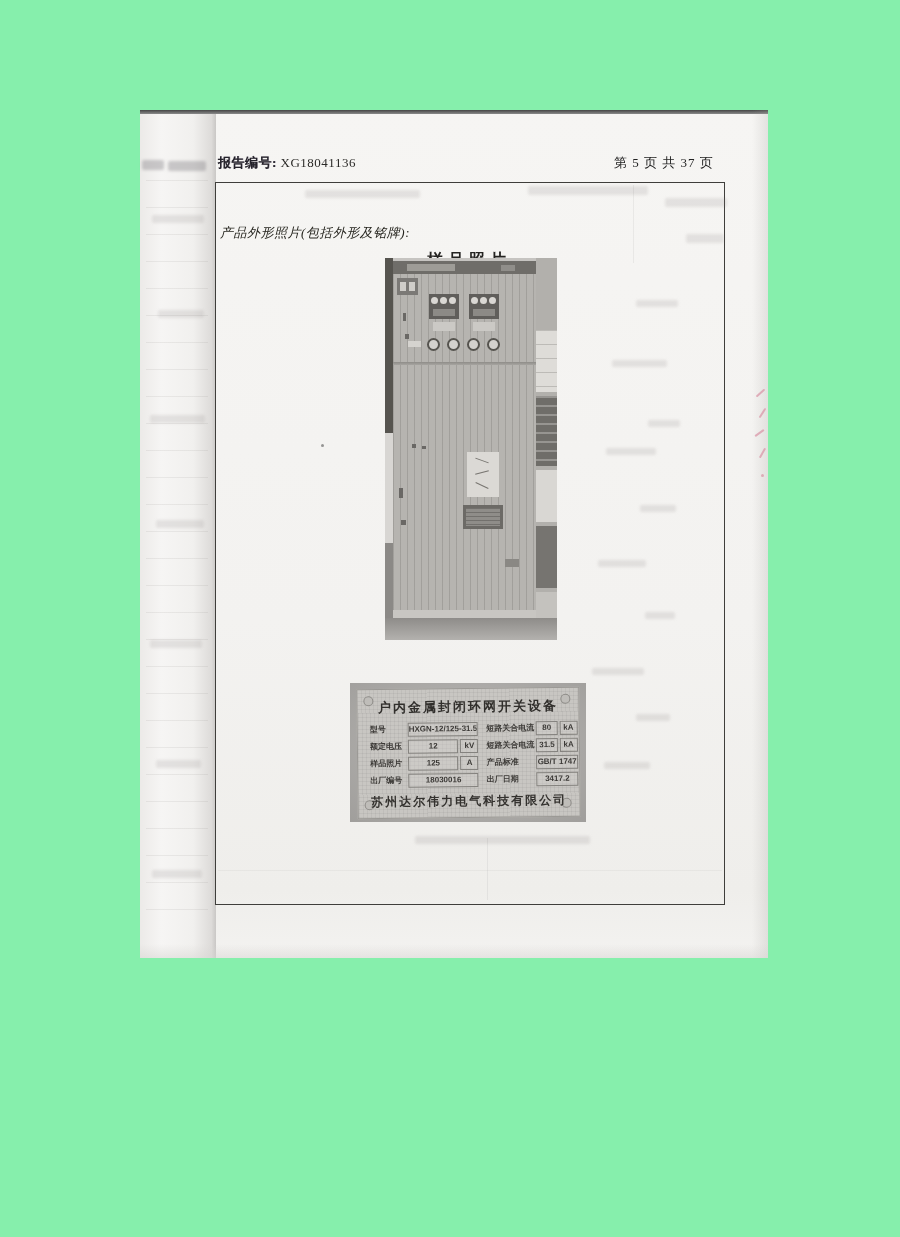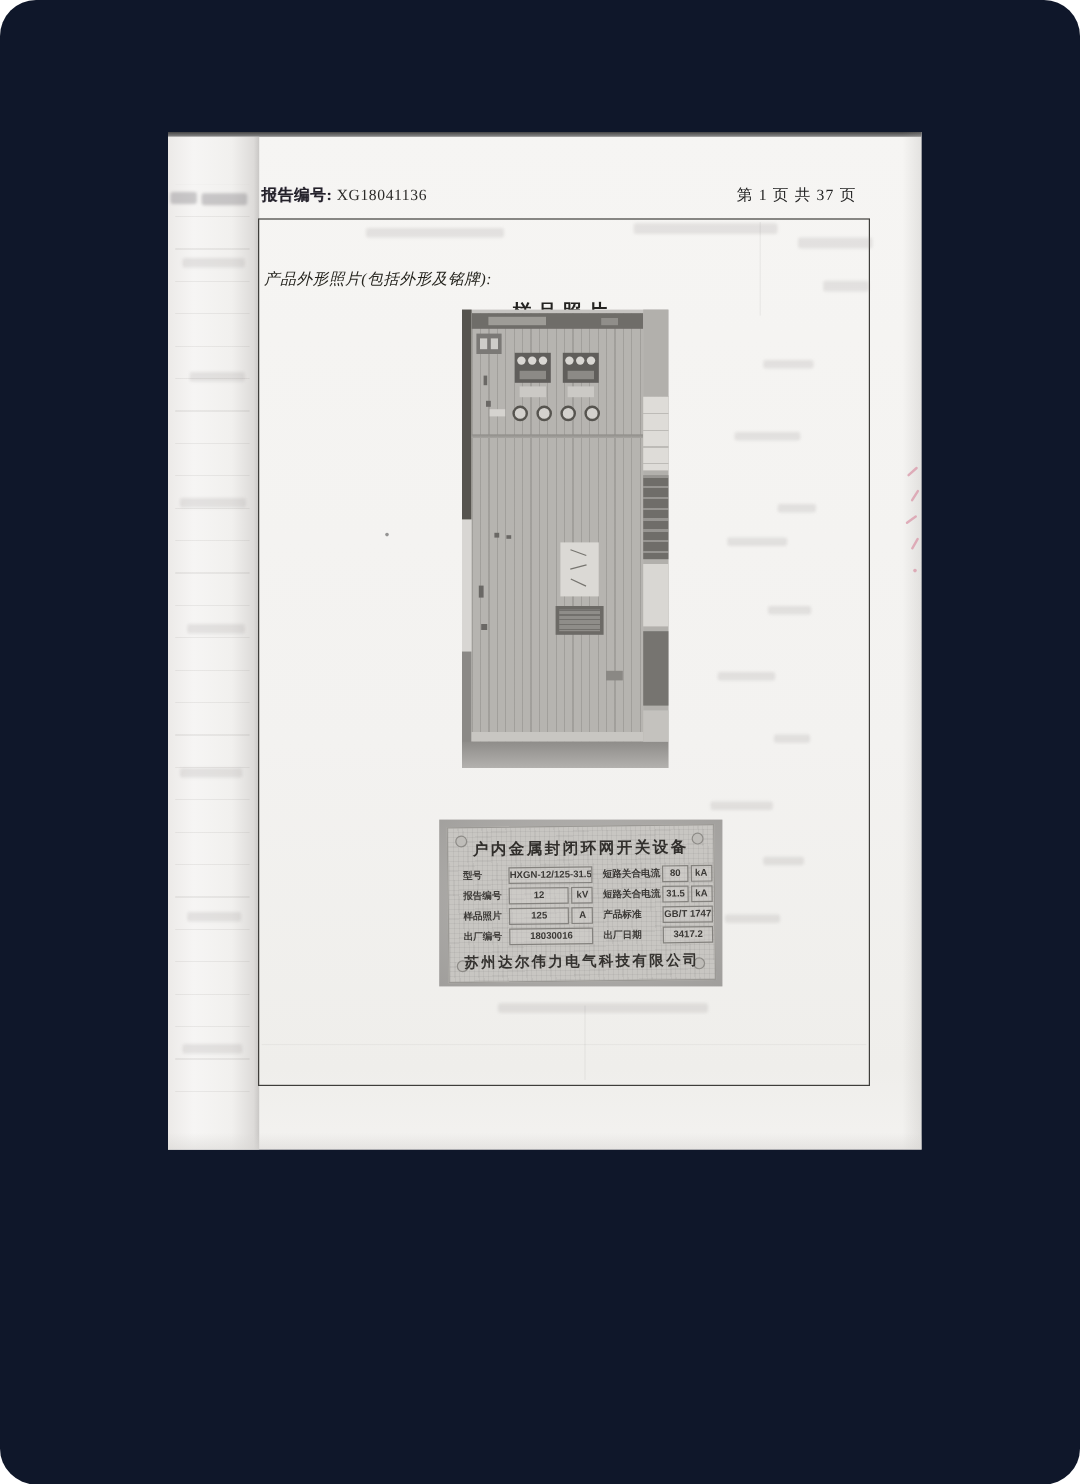--- a/index.html
+++ b/index.html
@@ -1,17 +1,17 @@
 <!DOCTYPE html>
 <html lang="zh"><head>
 <meta charset="utf-8">
 <style>
   html,body{margin:0;padding:0;}
-  #shot{position:relative;width:900px;height:1237px;background:#0f172a;overflow:hidden;
-        font-family:"Liberation Serif","DejaVu Serif",serif;color:#2b2a28;border-radius:30px;}
+  #shot{position:relative;width:900px;height:1237px;background:#86efac;overflow:hidden;
+        font-family:"Liberation Serif","DejaVu Serif",serif;color:#2b2a28;}
 
   
   .paper{position:absolute;left:140px;top:110px;width:628px;height:848px;
          background:linear-gradient(180deg,#f6f5f3 0%,#f3f2f0 60%,#efeeeb 92%,#f3f2f0 100%);}
   .paper-top-edge{position:absolute;left:0;top:0;width:100%;height:4px;
          background:linear-gradient(180deg,#454545,#8b8b8b);}
   .paper-right-fade{position:absolute;right:0;top:0;width:16px;height:100%;
          background:linear-gradient(90deg,rgba(0,0,0,0),rgba(160,158,155,0.22));}
   .paper-bottom-fade{position:absolute;left:0;bottom:0;width:100%;height:14px;
          background:linear-gradient(180deg,rgba(0,0,0,0),rgba(215,213,210,0.5));}
@@ -83,21 +83,21 @@
   .cab-right>i{position:absolute;display:block;left:0;width:100%;}
   .cab-r1{top:72px;height:62px;background:#dedcd8;
       background-image:repeating-linear-gradient(180deg,rgba(90,88,84,0.25) 0 1px,transparent 1px 14px);}
   .cab-r2{top:138px;height:70px;background:#6f6d69;
       background-image:repeating-linear-gradient(180deg,rgba(210,208,205,0.4) 0 2px,transparent 2px 9px);}
   .cab-r3{top:212px;height:52px;background:#d9d7d3;}
   .cab-r4{top:268px;height:62px;background:#767470;}
   .cab-r5{top:334px;height:26px;background:#c4c2be;}
 
   
-  .nameplate{left:226px;top:573px;width:236px;height:139px;background:#b2b0ad;
+  .nameplate{left:210px;top:573px;width:236px;height:139px;background:#b2b0ad;
       background-image:radial-gradient(ellipse at 50% 45%,rgba(255,255,255,0.12),rgba(0,0,0,0.10));}
   .np-plate{position:absolute;left:7px;top:5px;width:221px;height:128px;background:#c8c6c2;
       border:1px solid #9b9995;transform:rotate(-0.7deg);
       background-image:repeating-linear-gradient(0deg,rgba(0,0,0,0.045) 0 1px,transparent 1px 4px),
                        repeating-linear-gradient(90deg,rgba(0,0,0,0.045) 0 1px,transparent 1px 4px);}
   .np-hole{position:absolute;width:8px;height:8px;border-radius:50%;border:1.5px solid #8d8b87;background:#bfbdb9;}
   .np-h1{left:6px;top:6px;} .np-h2{left:203px;top:6px;} .np-h3{left:6px;top:110px;} .np-h4{left:203px;top:110px;}
   .np-title{position:absolute;left:0;top:9px;width:100%;text-align:center;
       font-family:"Liberation Sans","DejaVu Sans",sans-serif;font-weight:bold;
       font-size:13px;letter-spacing:2px;color:#312f2c;}
@@ -131,21 +131,21 @@
   <div class="paper">
     <div class="paper-top-edge"></div>
     <div class="page-curl"></div>
     <div class="paper-right-fade"></div>
     <div class="paper-bottom-fade"></div>
 
     <div class="report-no">
       <span class="lbl">报告编号:</span>
       <span>XG18041136</span>
     </div>
-    <div class="page-indicator">第 1 页 共 37 页</div>
+    <div class="page-indicator">第 5 页 共 37 页</div>
 
     <div class="frame"></div>
     <div class="section-title">样品照片</div>
     <div class="photo-caption">产品外形照片(包括外形及铭牌):</div>
 
     <div class="photo cabinet">
       <div class="cab-left-strip"></div>
       <div class="cab-left-lower"></div>
       <div class="cab-left-bottom"></div>
       <div class="cab-face"></div>
@@ -210,21 +210,21 @@
         <i class="np-hole np-h3"></i>
         <i class="np-hole np-h4"></i>
         <div class="np-title">户内金属封闭环网开关设备</div>
         <div class="np-table">
           <div class="np-col np-col-l">
             <div class="np-row">
               <span class="np-label">型号</span>
               <span class="np-val">HXGN-12/125-31.5</span>
             </div>
             <div class="np-row">
-              <span class="np-label">报告编号</span>
+              <span class="np-label">额定电压</span>
               <span class="np-val">12</span>
               <span class="np-unit">kV</span>
             </div>
             <div class="np-row">
               <span class="np-label">样品照片</span>
               <span class="np-val">125</span>
               <span class="np-unit">A</span>
             </div>
             <div class="np-row">
               <span class="np-label">出厂编号</span>

